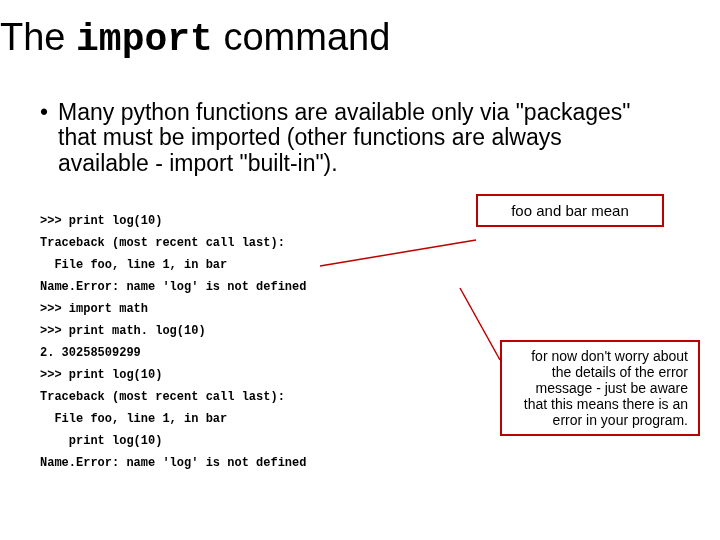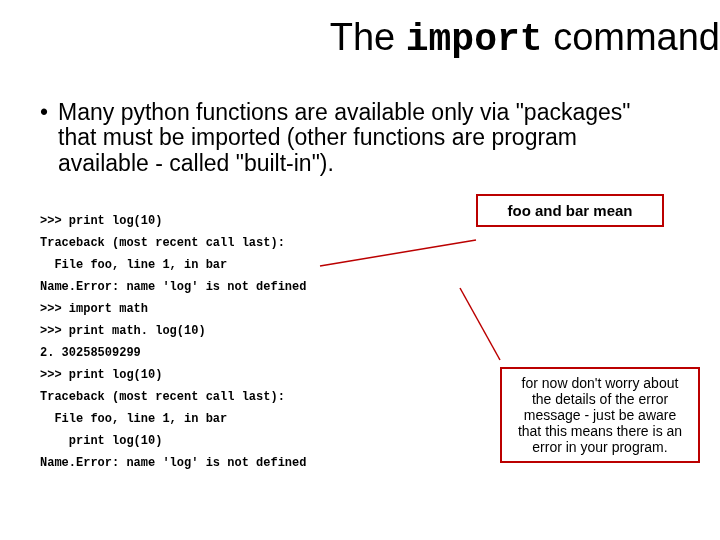--- a/index.html
+++ b/index.html
@@ -17,21 +17,21 @@
     position: relative;
     width: 720px;
     height: 540px;
     box-sizing: border-box;
   }
   .title {
     position: absolute;
     top: 18px;
     left: 0;
     width: 720px;
-    text-align: right;
+    text-align: left;
     font-size: 38px;
     line-height: 1.05;
   }
   .title .mono {
     font-family: "Courier New", Courier, monospace;
     font-weight: bold;
   }
   .bullet {
     position: absolute;
     top: 100px;
@@ -67,48 +67,47 @@
     font-size: 15px;
     line-height: 1.15;
     text-align: center;
     padding: 6px 8px;
     box-sizing: border-box;
   }
   #callout1 {
     top: 194px;
     left: 476px;
     width: 188px;
-    font-weight: bold;
+    font-weight: normal;
   }
   #callout2 {
     top: 340px;
     left: 500px;
     width: 200px;
-    text-align: center;
+    text-align: right;
     font-weight: normal;
     font-size: 14px;
     padding: 6px 10px;
-    margin-top: 27px;
   }
   svg.connector {
     position: absolute;
     pointer-events: none;
   }
 </style>
 </head>
 <body>
 
 <div class="slide">
 
   <div class="title">
     <span>The </span><span class="mono">import</span><span> command</span>
   </div>
 
   <div class="bullet">
-    <span class="dot">•</span><span class="btxt">Many python functions are available only via "packages" that must be imported (other functions are program available - called "built-in").</span>
+    <span class="dot">•</span><span class="btxt">Many python functions are available only via "packages" that must be imported (other functions are always available - import "built-in").</span>
   </div>
 
   <div class="code"><span>&gt;&gt;&gt; print log(10)</span>
 <span>Traceback (most recent call last):</span>
 <span>  File foo, line 1, in bar</span>
 <span>Name.Error: name 'log' is not defined</span>
 <span>&gt;&gt;&gt; import math</span>
 <span>&gt;&gt;&gt; print math. log(10)</span>
 <span>2. 30258509299</span>
 <span>&gt;&gt;&gt; print log(10)</span>

